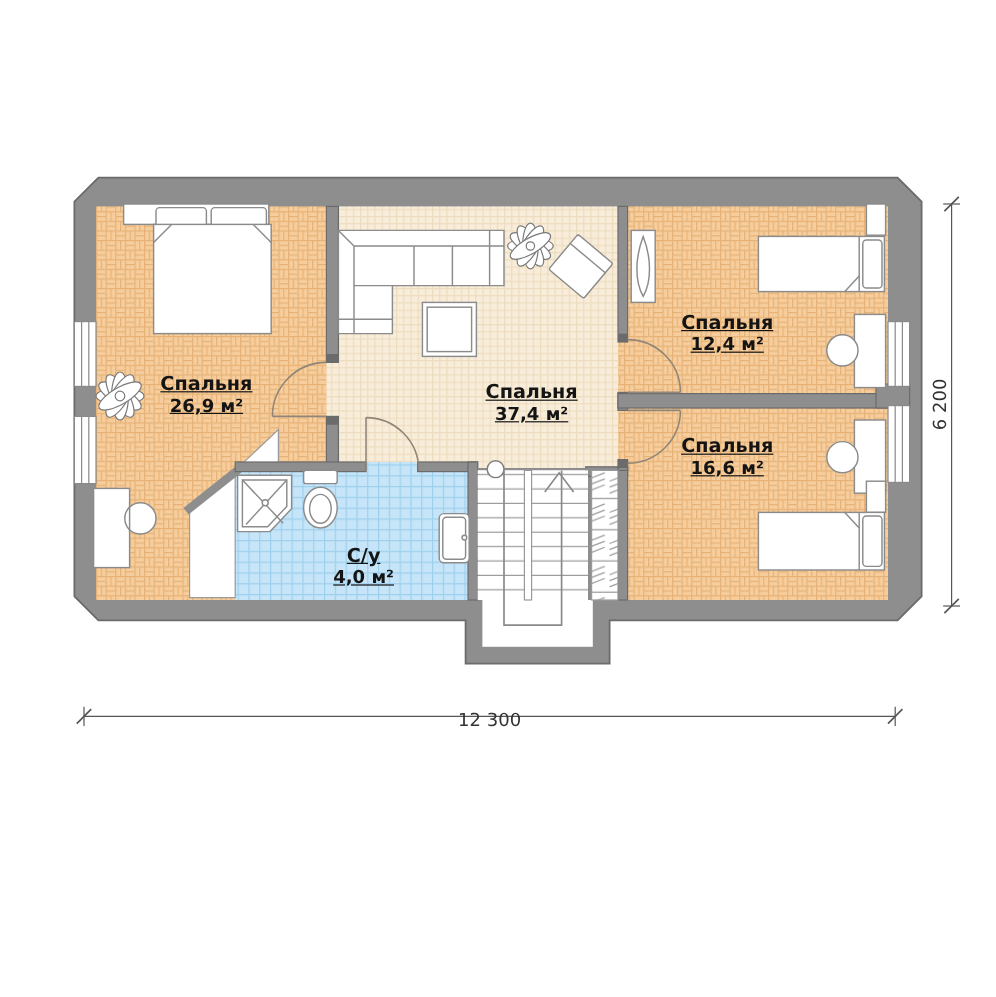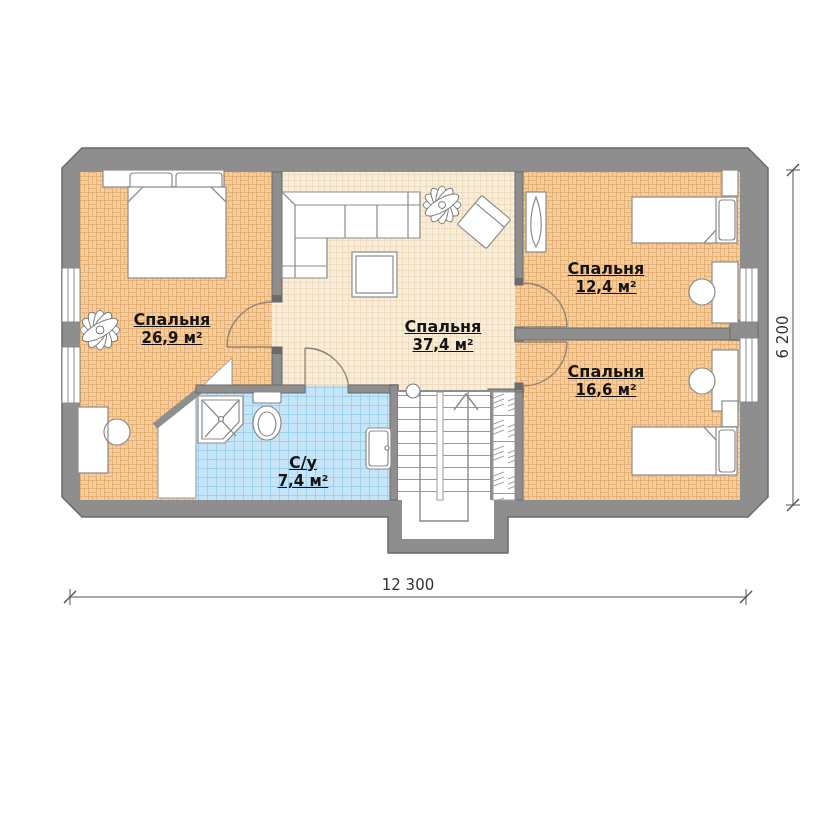--- a/index.html
+++ b/index.html
@@ -4,21 +4,21 @@
 <style>
   html,body{margin:0;padding:0;background:#fff;}
   .stage{position:relative;width:830px;height:831px;background:#fff;overflow:hidden;
          font-family:"DejaVu Sans",sans-serif;}
   .stage svg{position:absolute;left:0;top:0;}
   .room-label{position:absolute;transform:translateX(-50%);text-align:center;
               color:#141414;white-space:nowrap;line-height:18px;}
   .room-label .rname{display:block;font-weight:bold;font-size:16px;text-decoration:underline;}
   .room-label .rarea{display:block;font-weight:bold;font-size:15px;text-decoration:underline;}
   .dim-label{position:absolute;font-size:15px;color:#333;white-space:nowrap;}
-  .dim-w{transform:translateX(-50%);}
+  .dim-w{transform:translateX(-50%);margin-top:15px;}
   .dim-h{transform:translate(-50%,-50%) rotate(-90deg);}
 </style>
 </head>
 <body>
 
 <div class="stage">
 <svg width="830" height="831" viewBox="0 0 830 831">
   <defs>
     <pattern id="parquet" width="16" height="16" patternUnits="userSpaceOnUse">
       <rect width="16" height="16" fill="#f6cd9c"></rect>
@@ -241,18 +241,18 @@
   <div class="room-label" style="left:606px;top:260px;">
     <span class="rname">Спальня</span>
     <span class="rarea">12,4 м²</span>
   </div>
   <div class="room-label" style="left:606px;top:363px;">
     <span class="rname">Спальня</span>
     <span class="rarea">16,6 м²</span>
   </div>
   <div class="room-label" style="left:303px;top:454px;">
     <span class="rname">С/у</span>
-    <span class="rarea">7,4 м²</span>
+    <span class="rarea">4,0 м²</span>
   </div>
 
   <div class="dim-label dim-w" style="left:408px;top:576px;">12 300</div>
   <div class="dim-label dim-h" style="left:783px;top:337px;">6 200</div>
 </div>
 
 </body></html>

